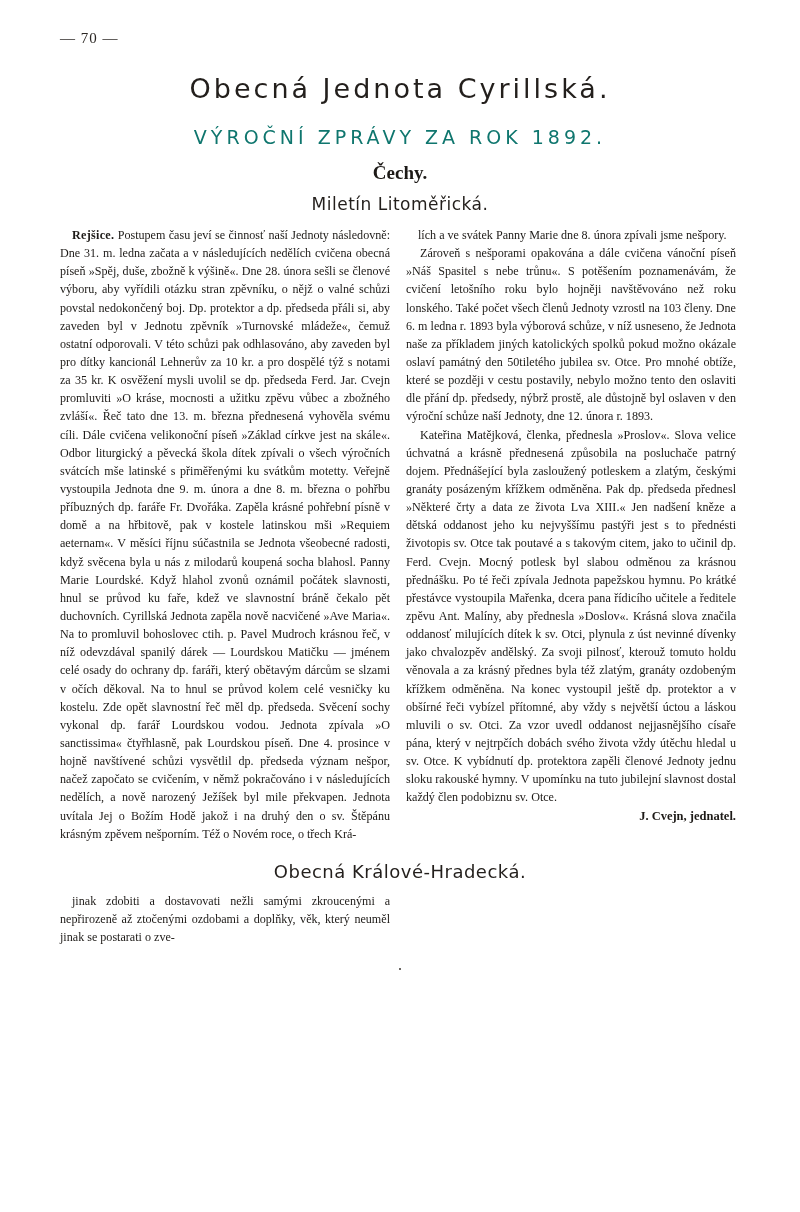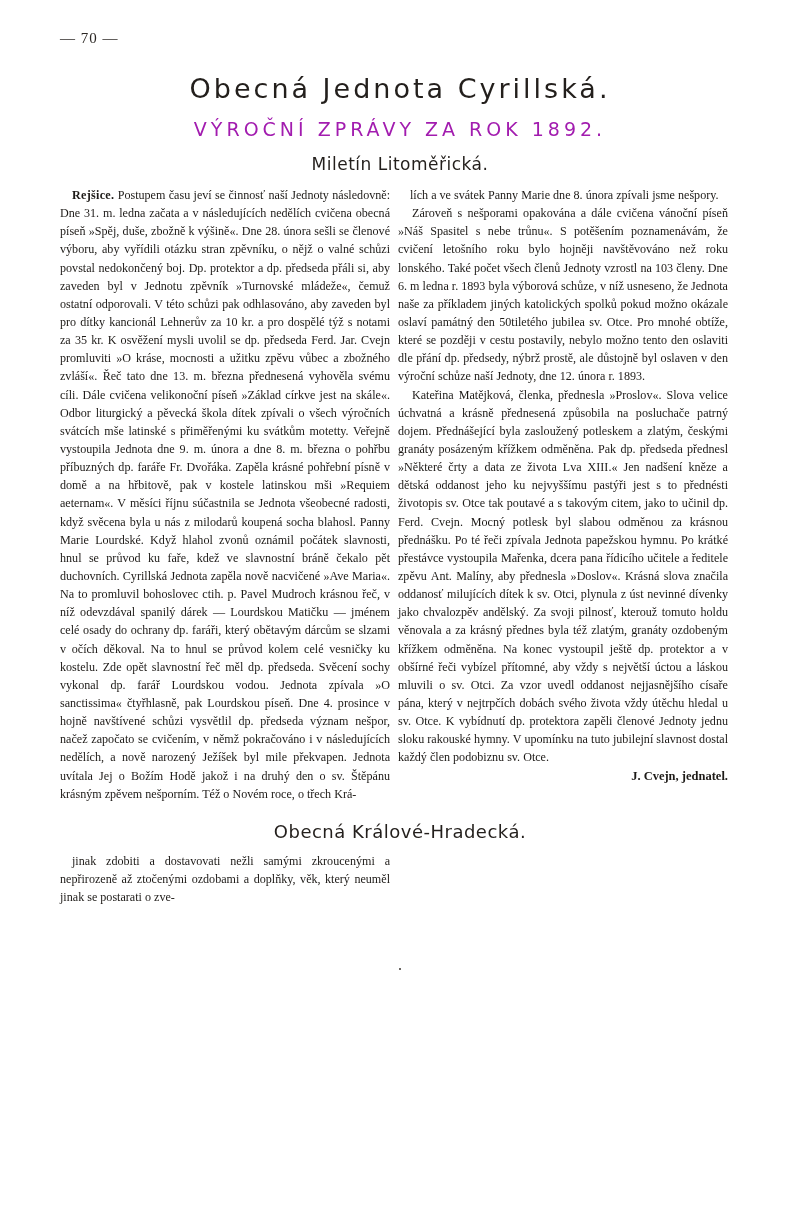--- a/index.html
+++ b/index.html
@@ -29,49 +29,49 @@
     margin: 4px 0 26px 0;
     font-family: "Liberation Serif", serif;
   }
   .title-main {
     text-align: center;
     font-size: 27px;
     letter-spacing: 3px;
     font-family: "DejaVu Sans", sans-serif;
     font-weight: 400;
     color: #231f1c;
-    margin-bottom: 14px;
+    margin-bottom: 22px;
   }
   .title-sub {
     text-align: center;
     font-size: 19px;
     letter-spacing: 4px;
     font-family: "DejaVu Sans", sans-serif;
-    color: #a21caf;
+    color: #0f766e;
     margin-bottom: 14px;
   }
   .title-region {
     text-align: center;
     font-size: 19px;
     font-weight: bold;
     font-family: "Liberation Serif", serif;
     color: #1d1a17;
     margin-bottom: 10px;
   }
   .title-diocese {
     text-align: center;
     font-size: 17px;
     font-family: "DejaVu Sans", sans-serif;
     color: #231f1c;
     margin-bottom: 12px;
     letter-spacing: 0.5px;
   }
   .columns {
     display: flex;
-    gap: 8px;
+    gap: 16px;
     position: relative;
   }
   .columns::after {
     content: "";
     position: absolute;
     left: 50%;
     top: 2px;
     bottom: 2px;
     width: 1px;
     background: transparent;
@@ -123,20 +123,21 @@
 </style>
 </head>
 <body>
 
 <div class="page">
 
   <div class="folio">— 70 —</div>
 
   <div class="title-main">Obecná Jednota Cyrillská.</div>
   <div class="title-sub">VÝROČNÍ ZPRÁVY ZA ROK 1892.</div>
+  <div class="title-region">Čechy.</div>
   <div class="title-diocese">Miletín Litoměřická.</div>
 
   <div class="columns">
     <div class="col">
       <p class="first"><span class="leadword">Rejšice.</span><span> Postupem času jeví se činnosť naší Jednoty následovně: Dne 31. m. ledna začata a v následujících nedělích cvičena obecná píseň »Spěj, duše, zbožně k výšině«. Dne 28. února sešli se členové výboru, aby vyřídili otázku stran zpěvníku, o nějž o valné schůzi povstal nedokončený boj. Dp. protektor a dp. předseda přáli si, aby zaveden byl v Jednotu zpěvník »Turnovské mládeže«, čemuž ostatní odporovali. V této schůzi pak odhlasováno, aby zaveden byl pro dítky kancionál Lehnerův za 10 kr. a pro dospělé týž s notami za 35 kr. K osvěžení mysli uvolil se dp. předseda Ferd. Jar. Cvejn promluviti »O kráse, mocnosti a užitku zpěvu vůbec a zbožného zvláší«. Řeč tato dne 13. m. března přednesená vyhověla svému cíli. Dále cvičena velikonoční píseň »Základ církve jest na skále«. Odbor liturgický a pěvecká škola dítek zpívali o všech výročních svátcích mše latinské s přiměřenými ku svátkům motetty. Veřejně vystoupila Jednota dne 9. m. února a dne 8. m. března o pohřbu příbuzných dp. faráře Fr. Dvořáka. Zapěla krásné pohřební písně v domě a na hřbitově, pak v kostele latinskou mši »Requiem aeternam«. V měsíci říjnu súčastnila se Jednota všeobecné radosti, když svěcena byla u nás z milodarů koupená socha blahosl. Panny Marie Lourdské. Když hlahol zvonů oznámil počátek slavnosti, hnul se průvod ku faře, kdež ve slavnostní bráně čekalo pět duchovních. Cyrillská Jednota zapěla nově nacvičené »Ave Maria«. Na to promluvil bohoslovec ctih. p. Pavel Mudroch krásnou řeč, v níž odevzdával spanilý dárek — Lourdskou Matičku — jménem celé osady do ochrany dp. faráři, který obětavým dárcům se slzami v očích děkoval. Na to hnul se průvod kolem celé vesničky ku kostelu. Zde opět slavnostní řeč měl dp. předseda. Svěcení sochy vykonal dp. farář Lourdskou vodou. Jednota zpívala »O sanctissima« čtyřhlasně, pak Lourdskou píseň. Dne 4. prosince v hojně navštívené schůzi vysvětlil dp. předseda význam nešpor, načež započato se cvičením, v němž pokračováno i v následujících nedělích, a nově narozený Ježíšek byl mile překvapen. Jednota uvítala Jej o Božím Hodě jakož i na druhý den o sv. Štěpánu krásným zpěvem nešporním. Též o Novém roce, o třech Krá-</span></p>
     </div>
     <div class="col">
       <p class="first">lích a ve svátek Panny Marie dne 8. února zpívali jsme nešpory.</p>
       <p>Zároveň s nešporami opakována a dále cvičena vánoční píseň »Náš Spasitel s nebe trůnu«. S potěšením poznamenávám, že cvičení letošního roku bylo hojněji navštěvováno než roku lonského. Také počet všech členů Jednoty vzrostl na 103 členy. Dne 6. m ledna r. 1893 byla výborová schůze, v níž usneseno, že Jednota naše za příkladem jiných katolických spolků pokud možno okázale oslaví památný den 50tiletého jubilea sv. Otce. Pro mnohé obtíže, které se později v cestu postavily, nebylo možno tento den oslaviti dle přání dp. předsedy, nýbrž prostě, ale důstojně byl oslaven v den výroční schůze naší Jednoty, dne 12. února r. 1893.</p>
       <p>Kateřina Matějková, členka, přednesla »Proslov«. Slova velice úchvatná a krásně přednesená způsobila na posluchače patrný dojem. Přednášející byla zasloužený potleskem a zlatým, českými granáty posázeným křížkem odměněna. Pak dp. předseda přednesl »Některé črty a data ze života Lva XIII.« Jen nadšení kněze a dětská oddanost jeho ku nejvyššímu pastýři jest s to přednésti životopis sv. Otce tak poutavé a s takovým citem, jako to učinil dp. Ferd. Cvejn. Mocný potlesk byl slabou odměnou za krásnou přednášku. Po té řeči zpívala Jednota papežskou hymnu. Po krátké přestávce vystoupila Mařenka, dcera pana řídicího učitele a ředitele zpěvu Ant. Malíny, aby přednesla »Doslov«. Krásná slova značila oddanosť milujících dítek k sv. Otci, plynula z úst nevinné dívenky jako chvalozpěv andělský. Za svoji pilnosť, kterouž tomuto holdu věnovala a za krásný přednes byla též zlatým, granáty ozdobeným křížkem odměněna. Na konec vystoupil ještě dp. protektor a v obšírné řeči vybízel přítomné, aby vždy s největší úctou a láskou mluvili o sv. Otci. Za vzor uvedl oddanost nejjasnějšího císaře pána, který v nejtrpčích dobách svého života vždy útěchu hledal u sv. Otce. K vybídnutí dp. protektora zapěli členové Jednoty jednu sloku rakouské hymny. V upomínku na tuto jubilejní slavnost dostal každý člen podobiznu sv. Otce.</p>

